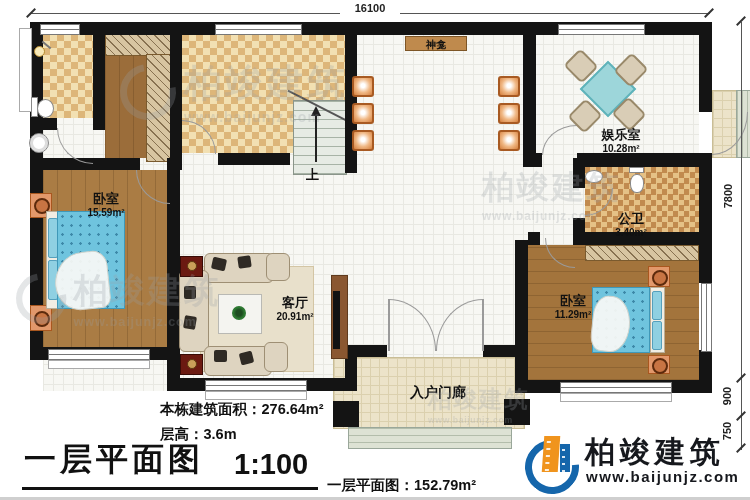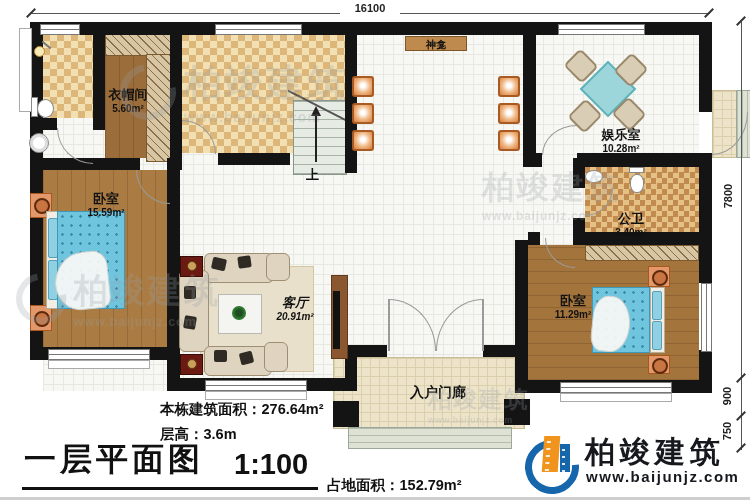--- a/index.html
+++ b/index.html
@@ -194,37 +194,33 @@
   <div class="abs" style="left:592px;top:287px;width:58px;height:66px;background-color:#6fc4de;border:1px solid #3f98b8;box-sizing:border-box;background-image:radial-gradient(#3d89a8 1px,transparent 1.5px);background-size:9px 9px;"></div>
   <div class="abs" style="left:592px;top:296px;width:36px;height:54px;background:#fafaf7;opacity:.92;border-radius:40% 55% 50% 30%;transform:rotate(6deg);border:1px solid #d8d5cc;"></div>
   <div class="abs" style="left:650px;top:287px;width:15px;height:66px;background:#f1ede3;border:1px solid #b9ad97;box-sizing:border-box;"></div>
   <div class="pillowB" style="left:652px;top:291px;width:8px;height:27px;"></div>
   <div class="pillowB" style="left:652px;top:321px;width:8px;height:27px;"></div>
   <div class="nstand" style="left:648px;top:266px;width:20px;height:19px;"></div>
   <div class="nring" style="left:652px;top:270px;width:12px;height:12px;"></div>
   <div class="nstand" style="left:648px;top:355px;width:20px;height:17px;"></div>
   <div class="nring" style="left:652px;top:358px;width:12px;height:12px;"></div>
 
-  <div class="room-label" style="left:88px;top:88px;">
-    <div class="room-name">衣帽间</div>
-    <div class="room-area">5.60m²</div>
-  </div>
   <div class="room-label" style="left:66px;top:192px;">
     <div class="room-name">卧室</div>
     <div class="room-area">15.59m²</div>
   </div>
   <div class="room-label" style="left:581px;top:128px;">
     <div class="room-name">娱乐室</div>
     <div class="room-area">10.28m²</div>
   </div>
   <div class="room-label" style="left:591px;top:212px;text-align:center;">
     <div class="room-name">公卫</div>
     <div class="room-area">3.40m²</div>
   </div>
-  <div class="room-label" style="left:255px;top:296px;font-style:italic;">
+  <div class="room-label" style="left:255px;top:296px;">
     <div class="room-name">客厅</div>
     <div class="room-area">20.91m²</div>
   </div>
   <div class="room-label" style="left:533px;top:294px;">
     <div class="room-name">卧室</div>
     <div class="room-area">11.29m²</div>
   </div>
   <div class="room-label" style="left:388px;top:385px;width:100px;">
     <div class="room-name" style="font-size:14px;">入户门廊</div>
   </div>
@@ -269,21 +265,21 @@
   <div class="dimlab" style="left:710px;top:390px;width:34px;transform:rotate(-90deg);background:transparent;">900</div>
   <div class="dimlab" style="left:710px;top:425px;width:34px;transform:rotate(-90deg);background:transparent;">750</div>
 
   <div class="stat" style="left:160px;top:400px;">
     <span>本栋建筑面积：</span><span>276.64m²</span>
   </div>
   <div class="stat" style="left:160px;top:425px;">
     <span>层高：</span><span>3.6m</span>
   </div>
   <div class="stat" style="left:327px;top:476px;">
-    <span>占地面积：</span><span>152.79m²</span>
+    <span>一层平面图：</span><span>152.79m²</span>
   </div>
   <div class="abs" style="left:24px;top:438px;font-size:32px;font-weight:900;color:#111;letter-spacing:4px;white-space:nowrap;">一层平面图</div>
   <div class="abs" style="left:234px;top:448px;font-size:29px;font-weight:bold;color:#111;">1:100</div>
   <div class="abs" style="left:22px;top:487px;width:296px;height:3px;background:#111;"></div>
   <div class="abs" style="left:0;top:497px;width:750px;height:3px;background:#cfcfcf;"></div>
 
   <div class="abs" style="left:523px;top:432px;width:227px;height:62px;">
     <div class="abs" style="left:2px;top:8px;width:40px;height:40px;border-radius:50%;border:7px solid #1566ab;border-top-color:transparent;transform:rotate(40deg);"></div>
     <div class="abs" style="left:20px;top:4px;width:16px;height:36px;background:#f0941d;transform:skewX(-4deg);background-image:repeating-linear-gradient(180deg,transparent 0 5px,rgba(255,255,255,.85) 5px 7px);background-size:4px 100%;background-repeat:repeat-y;background-position:3px 0;"></div>
     <div class="abs" style="left:37px;top:12px;width:10px;height:28px;background:#1566ab;background-image:repeating-linear-gradient(180deg,transparent 0 5px,rgba(255,255,255,.85) 5px 7px);background-size:3px 100%;background-repeat:repeat-y;background-position:2px 0;"></div>

